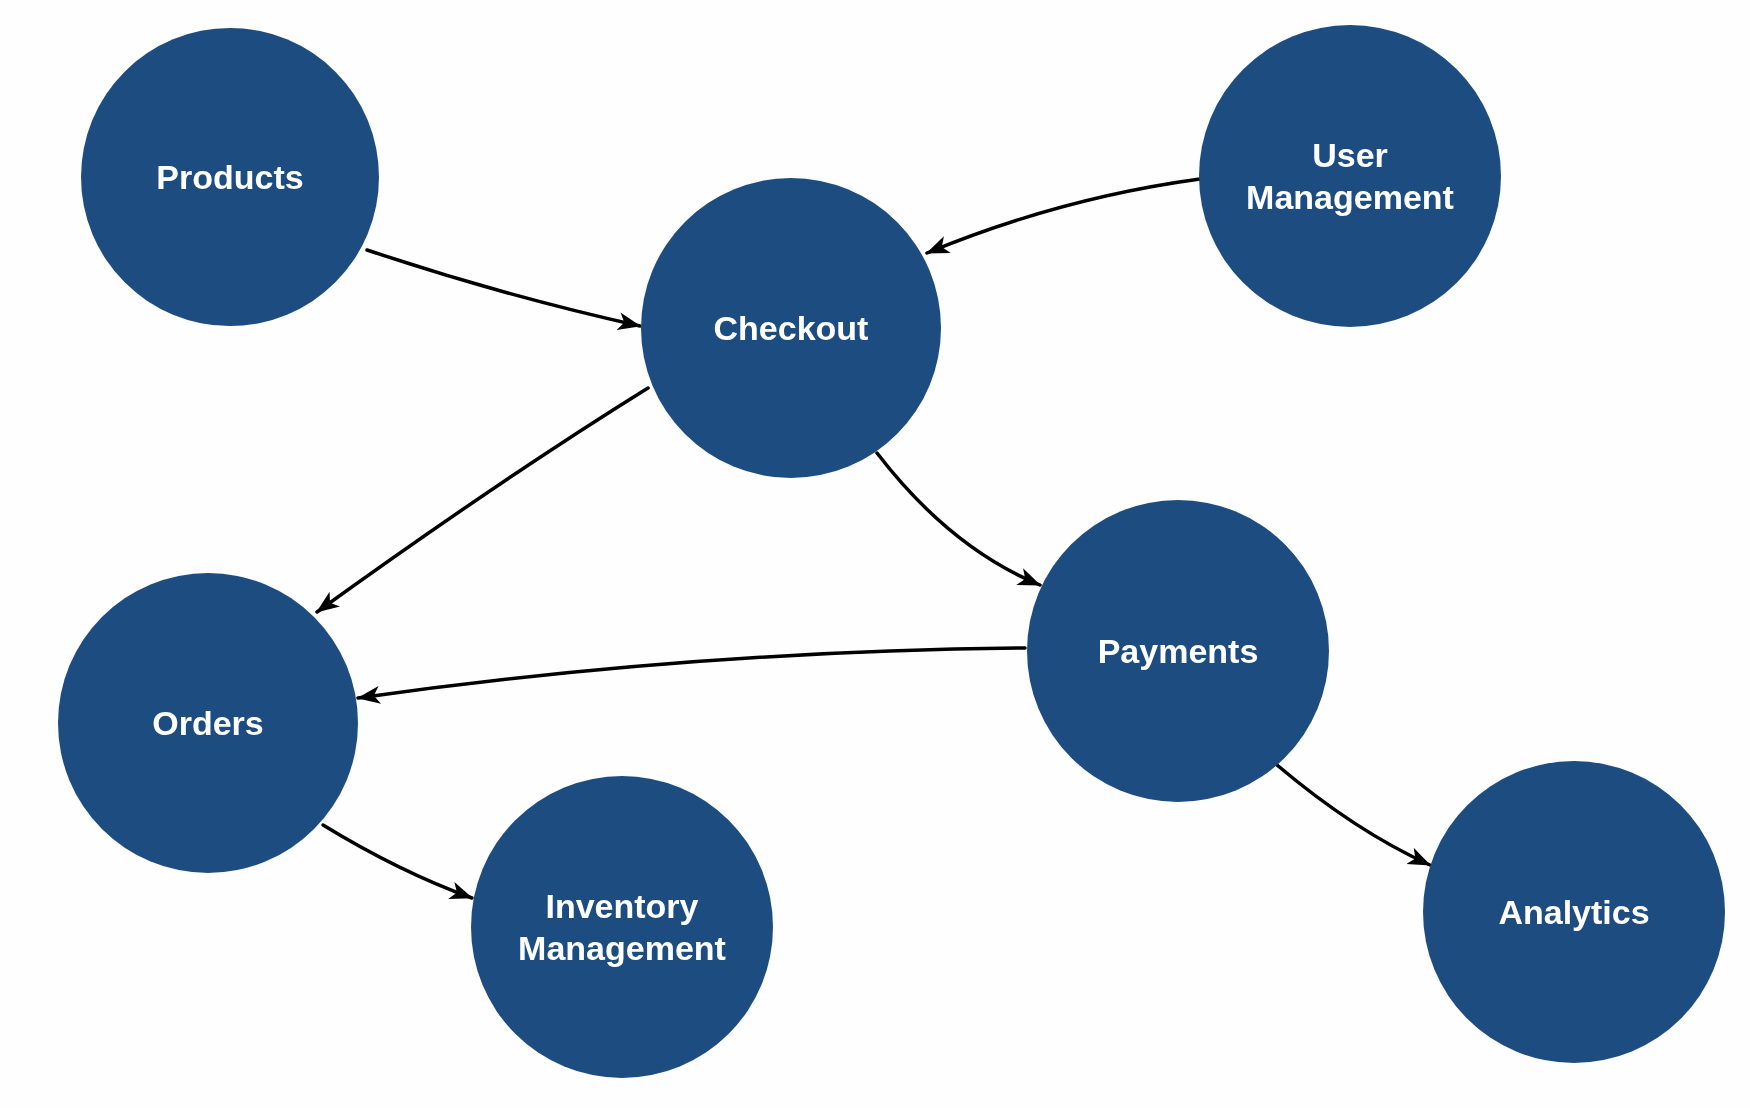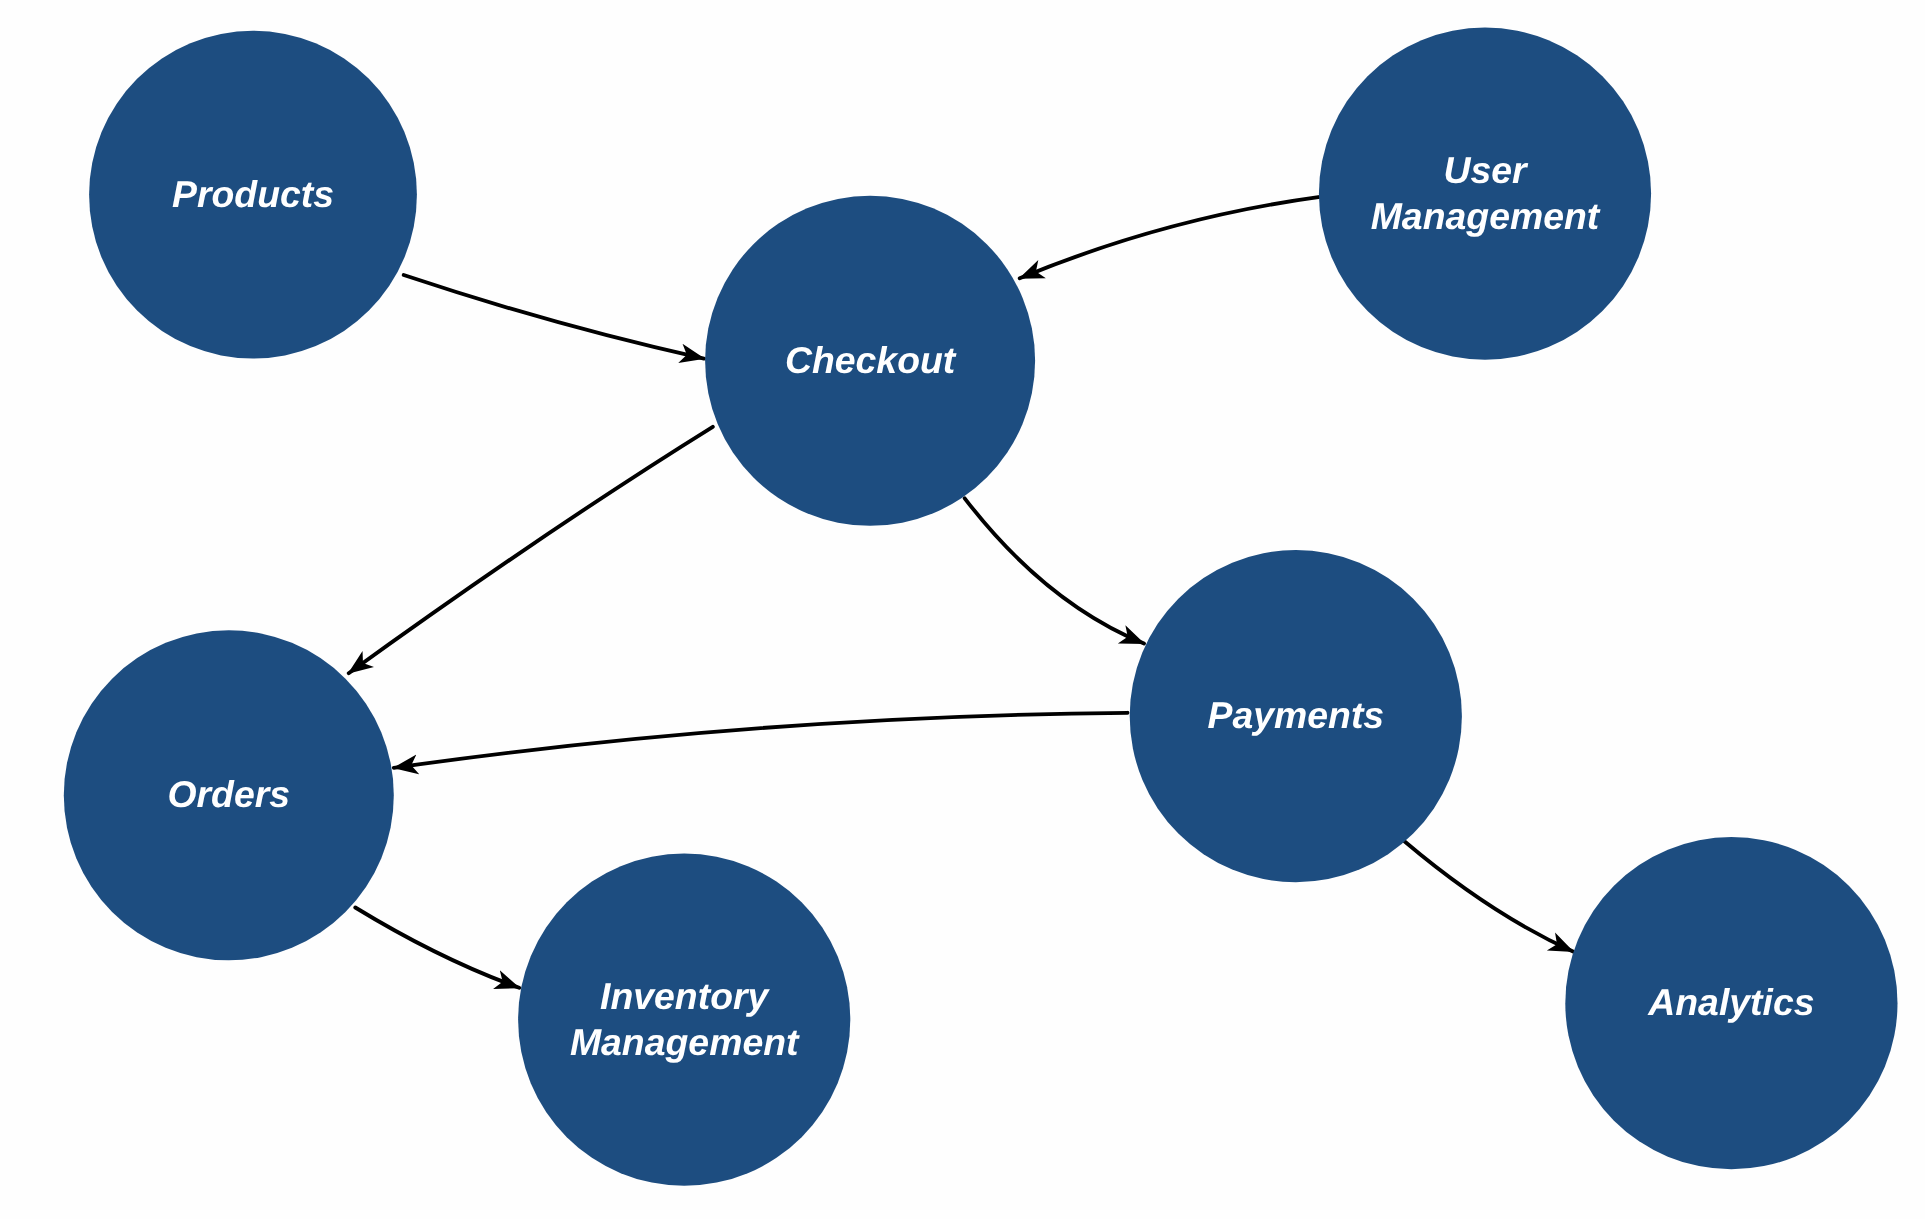--- a/index.html
+++ b/index.html
@@ -7,21 +7,20 @@
     padding: 0;
     width: 1750px;
     height: 1108px;
     overflow: hidden;
     font-family: "Liberation Sans", sans-serif;
   }
   #diagram-wrap {
     position: relative;
     width: 1750px;
     height: 1108px;
-    font-style: italic;
   }
   svg {
     display: block;
     width: 1750px;
     height: 1108px;
   }
   .edge {
     fill: none;
     stroke-linecap: round;
   }

